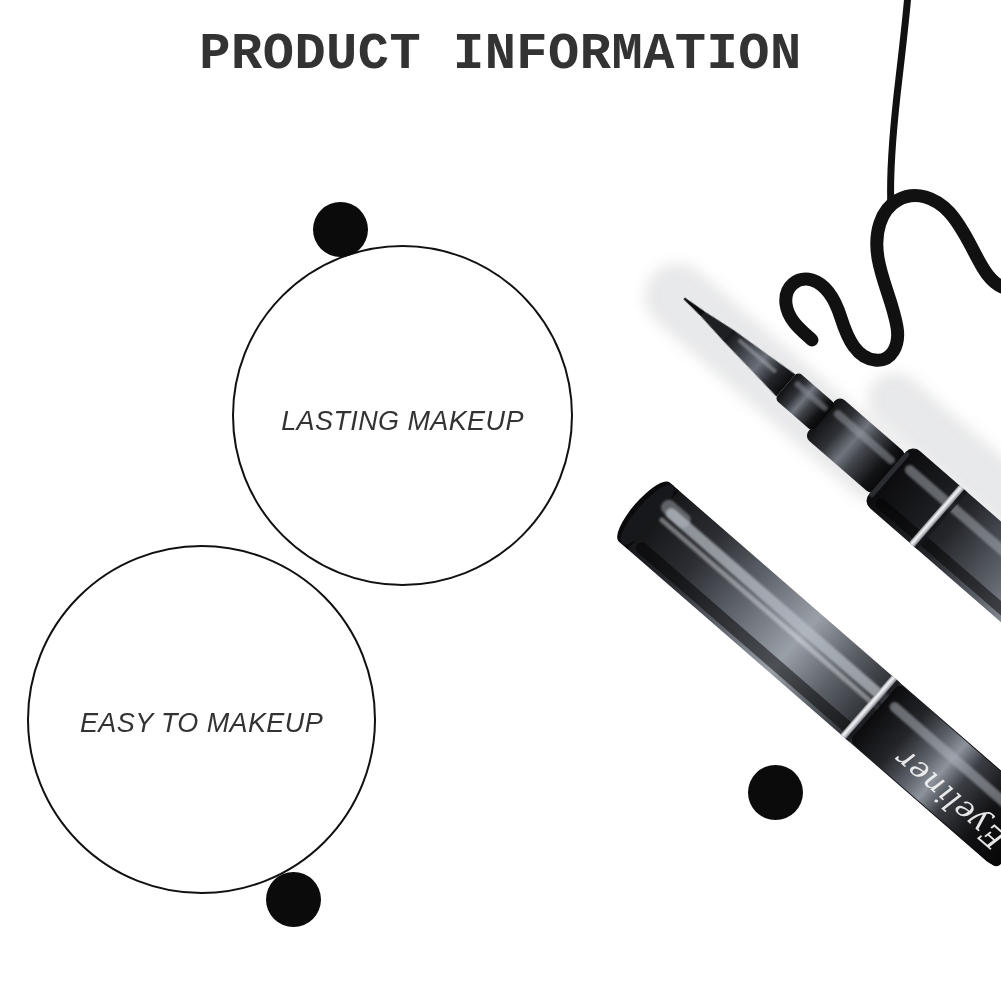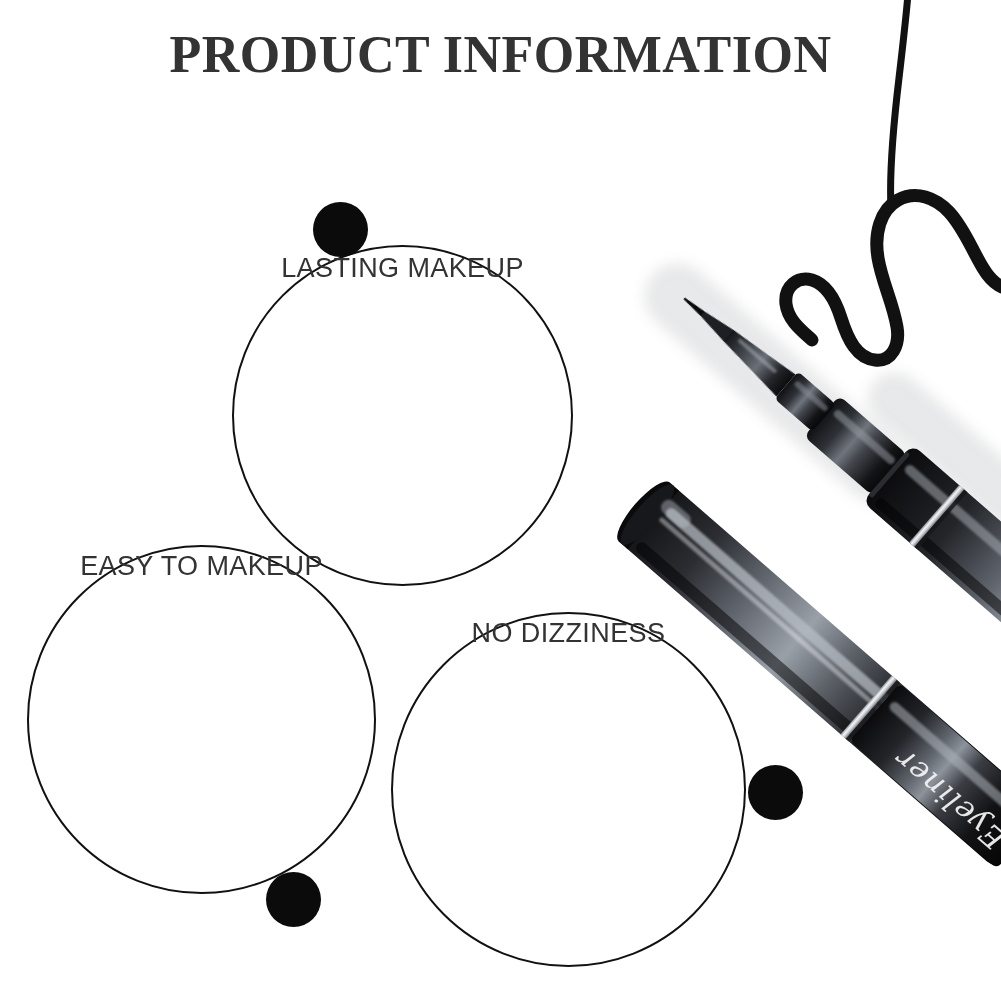--- a/index.html
+++ b/index.html
@@ -16,38 +16,40 @@
     font-family: "Liberation Sans", sans-serif;
   }
 
   
   #page-title {
     position: absolute;
     left: 0;
     top: 26px;
     width: 1001px;
     text-align: center;
-    font-family: Liberation Serif, serif;
+    font-family: Liberation Mono, monospace;
     font-size: 52px;
     font-weight: bold;
     letter-spacing: 0.5px;
     color: #333333;
     line-height: 1.1;
     white-space: nowrap;
   }
 
   
   .feature-circle {
     position: absolute;
     border-radius: 50%;
     border: 2.5px solid #111111;
     background: transparent;
     box-sizing: border-box;
     display: flex;
+    align-items: center;
     justify-content: center;
+    font-style: italic;
   }
   .feature-label {
     font-family: "Liberation Sans", sans-serif;
     font-size: 27px;
     font-weight: 400;
     color: #333333;
     letter-spacing: 0.4px;
     white-space: nowrap;
     text-align: center;
   }
@@ -227,18 +229,15 @@
   <div class="feature-circle" id="circle-lasting-makeup">
     <span class="feature-label">LASTING MAKEUP</span>
   </div>
   <div class="feature-dot" id="dot-lasting-makeup"></div>
 
   <div class="feature-circle" id="circle-easy-to-color">
     <span class="feature-label">EASY TO MAKEUP</span>
   </div>
   <div class="feature-dot" id="dot-easy-to-color"></div>
 
-  <div class="feature-circle" id="circle-no-dizziness">
-    <span class="feature-label">NO DIZZINESS</span>
-  </div>
   <div class="feature-dot" id="dot-no-dizziness"></div>
 
 </div>
 
 </body></html>

